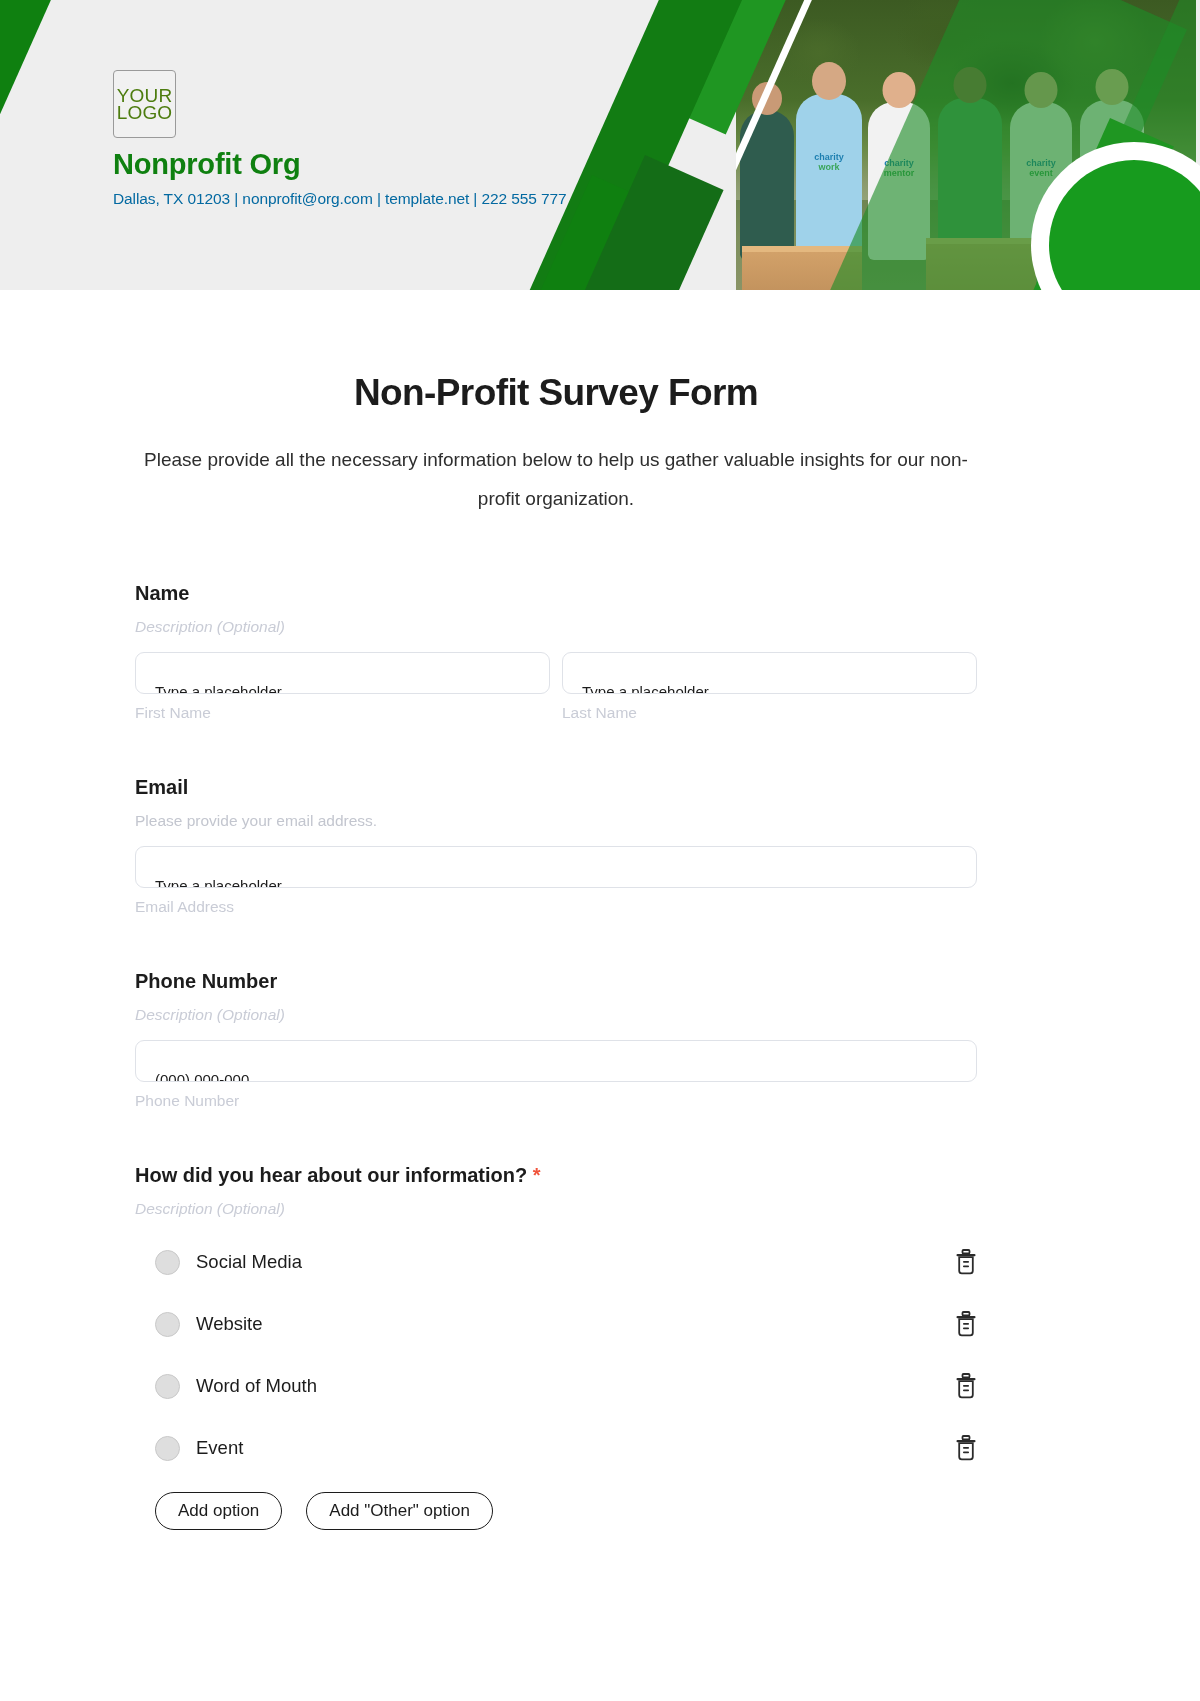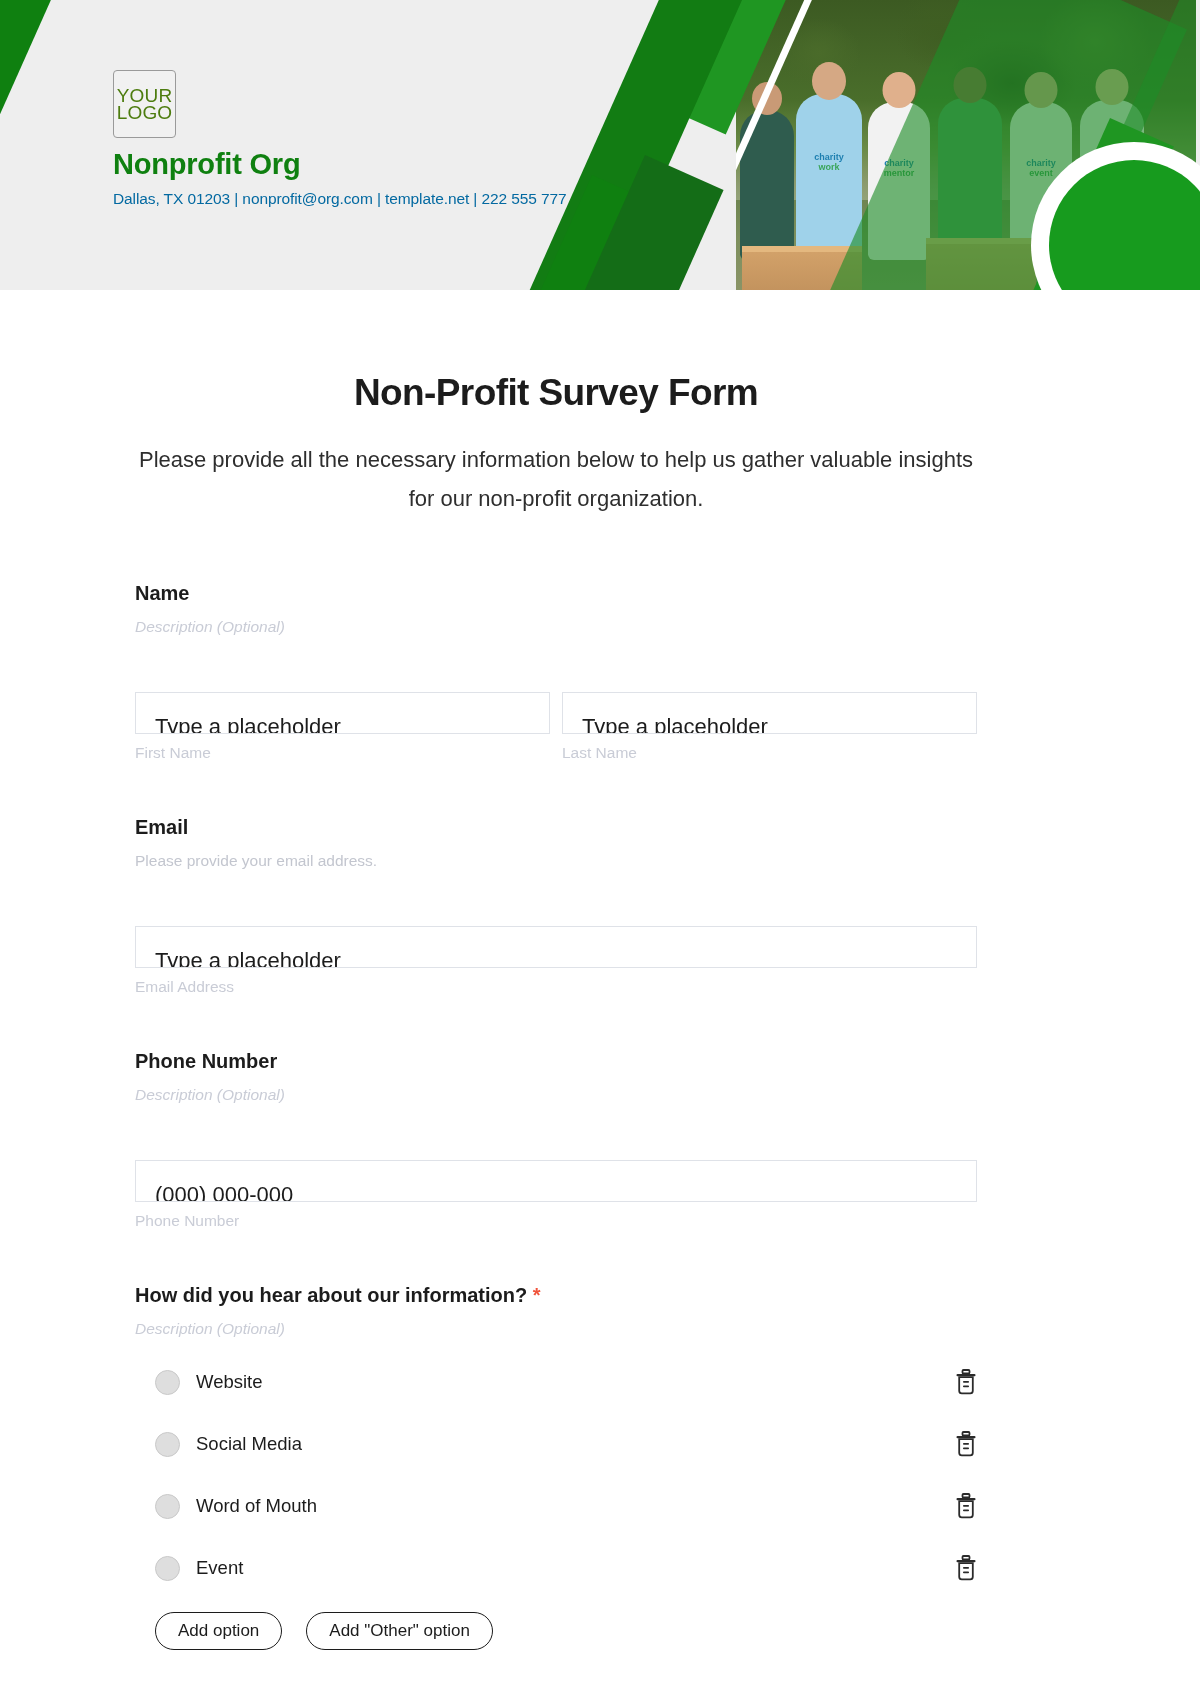--- a/index.html
+++ b/index.html
@@ -170,21 +170,21 @@
     text-align: center;
     font-size: 37px;
     font-weight: 700;
     color: #1c1c1c;
     letter-spacing: -0.6px;
   }
   .form-sub {
     margin: 26px auto 0;
     max-width: 900px;
     text-align: center;
-    font-size: 22px;
+    font-size: 19px;
     line-height: 39px;
     color: #2e2e2e;
   }
 
   .field { margin-top: 54px; }
   .field.first { margin-top: 64px; }
   .field-label {
     font-size: 20px;
     font-weight: 700;
     color: #1c1c1c;
@@ -198,30 +198,29 @@
   }
   .field-desc.plain { font-style: normal; color: #c3c6cf; }
 
   .row { display: flex; gap: 12px; margin-top: 16px; }
   .col { flex: 1; }
 
   .inp {
     width: 100%;
     height: 42px;
     border: 1px solid #dfe2e8;
-    border-radius: 0;
+    border-radius: 9px;
     background: #ffffff;
     padding: 0 19px;
     font-family: "Liberation Sans", sans-serif;
-    font-size: 22px;
+    font-size: 15px;
     color: #1c1c1c;
     display: flex;
     align-items: flex-end;
     overflow: hidden;
-    margin-top: 40px;
   }
   .inp span { position: relative; top: 7px; }
 
   .sub-label {
     margin-top: 10px;
     font-size: 15.5px;
     color: #c9ccd6;
   }
 
   
@@ -387,35 +386,35 @@
     <div class="field-label">
       <span>How did you hear about our information?</span>
       <span class="req">*</span>
     </div>
     <div class="field-desc">Description (Optional)</div>
 
     <div class="opt-list">
 
       <div class="opt-row">
         <div class="radio"></div>
-        <div class="opt-text">Website</div>
+        <div class="opt-text">Social Media</div>
         <div class="trash">
           <svg viewBox="0 0 22 26" width="22" height="26" aria-hidden="true">
             <rect x="7.5" y="1" width="7" height="3.4" rx="1" fill="none" stroke="#2b2b2b" stroke-width="1.8"></rect>
             <rect x="1.5" y="5" width="19" height="2.2" rx="1" fill="#2b2b2b"></rect>
             <path d="M4.2 8.2 h13.6 v13.6 a2.6 2.6 0 0 1 -2.6 2.6 h-8.4 a2.6 2.6 0 0 1 -2.6 -2.6 z" fill="none" stroke="#2b2b2b" stroke-width="1.8"></path>
             <rect x="8" y="12" width="6" height="1.7" rx=".8" fill="#2b2b2b"></rect>
             <rect x="8" y="16.5" width="6" height="1.7" rx=".8" fill="#2b2b2b"></rect>
           </svg>
         </div>
       </div>
 
       <div class="opt-row">
         <div class="radio"></div>
-        <div class="opt-text">Social Media</div>
+        <div class="opt-text">Website</div>
         <div class="trash">
           <svg viewBox="0 0 22 26" width="22" height="26" aria-hidden="true">
             <rect x="7.5" y="1" width="7" height="3.4" rx="1" fill="none" stroke="#2b2b2b" stroke-width="1.8"></rect>
             <rect x="1.5" y="5" width="19" height="2.2" rx="1" fill="#2b2b2b"></rect>
             <path d="M4.2 8.2 h13.6 v13.6 a2.6 2.6 0 0 1 -2.6 2.6 h-8.4 a2.6 2.6 0 0 1 -2.6 -2.6 z" fill="none" stroke="#2b2b2b" stroke-width="1.8"></path>
             <rect x="8" y="12" width="6" height="1.7" rx=".8" fill="#2b2b2b"></rect>
             <rect x="8" y="16.5" width="6" height="1.7" rx=".8" fill="#2b2b2b"></rect>
           </svg>
         </div>
       </div>

